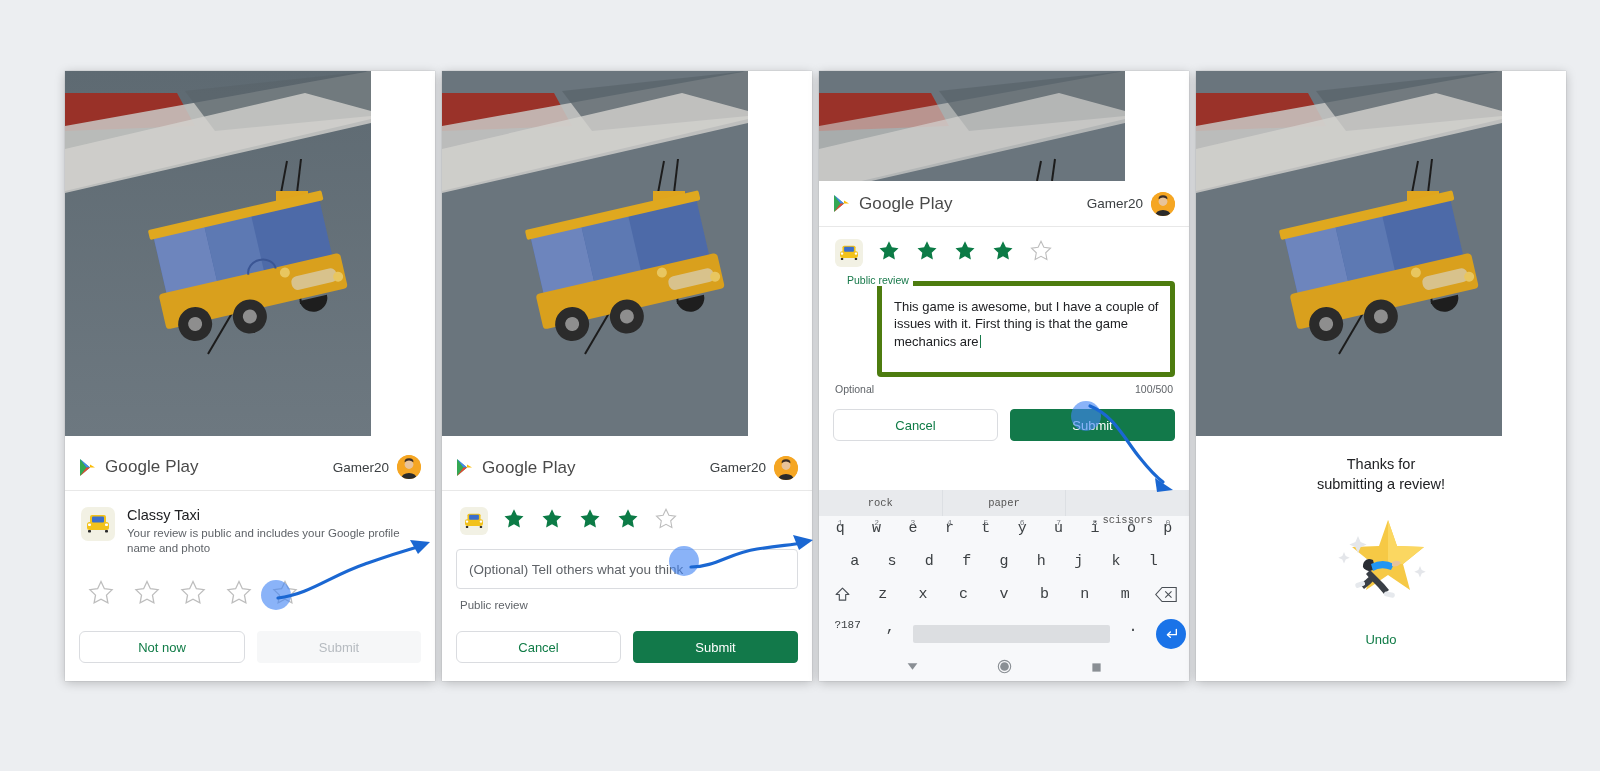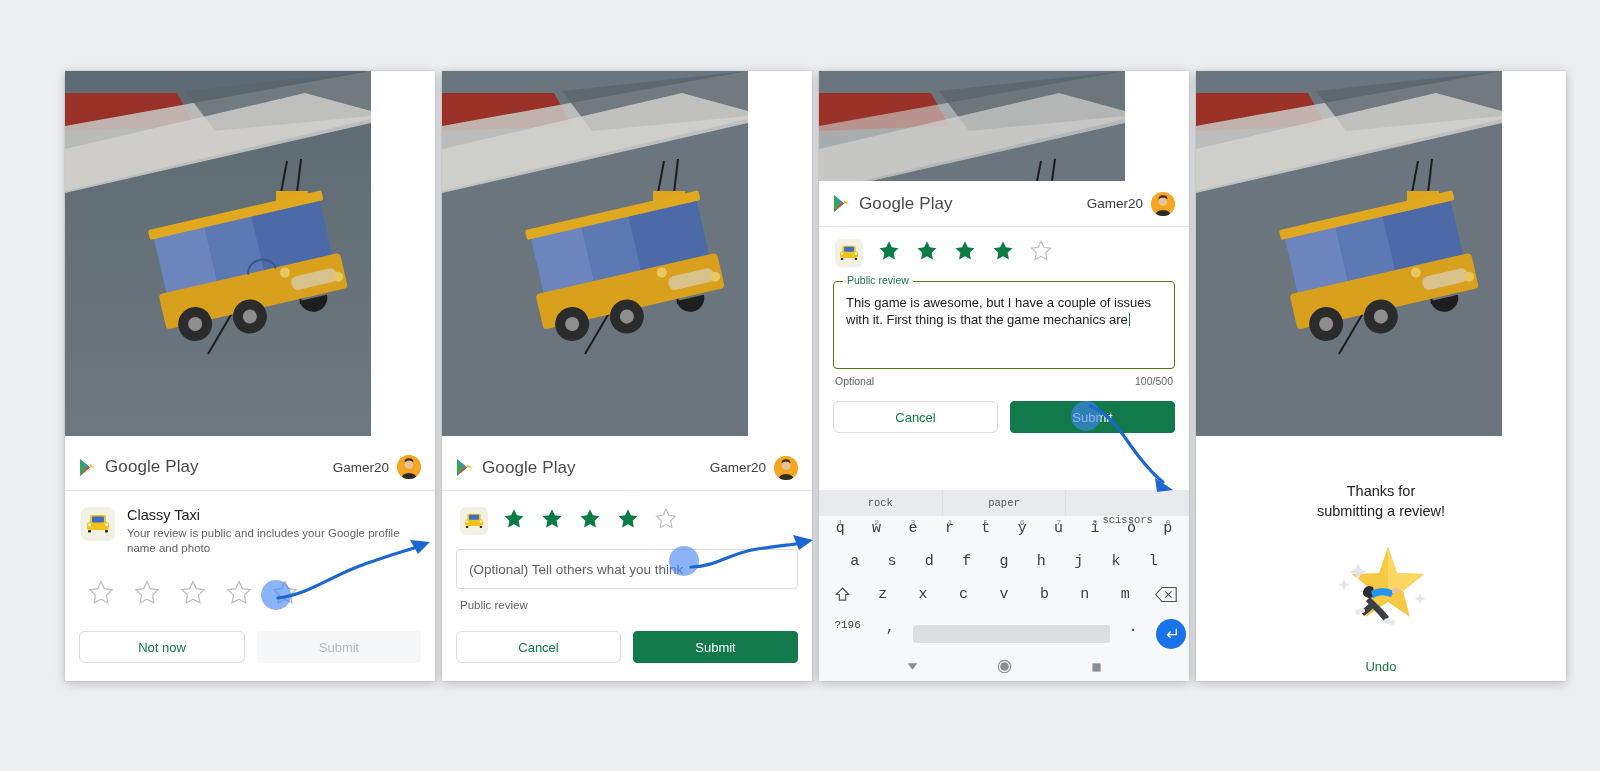--- a/index.html
+++ b/index.html
@@ -98,24 +98,24 @@
     display:flex; align-items:center; padding: 0 12px;
     box-sizing: border-box;
     font-size: 13.5px; color:#5f6368;
   }
   .p2-help { margin: 8px 16px 0 18px; font-size: 11.5px; color:#5f6368; }
 
   
   .p3-stars { display:flex; align-items:center; gap: 14px; padding: 12px 14px 0 16px; }
   .ta-wrap { position: relative; margin: 14px 14px 0 14px; }
   .ta-box {
-    border: 1px solid #4d7c0f; border-radius: 4px;
+    border: 5px solid #4d7c0f; border-radius: 4px;
     padding: 12px 10px 12px 12px;
     min-height: 62px;
-    font-size: 13px; color:#202124; line-height: 1.34;
+    font-size: 13px; color:#202124; line-height: 1.34; margin-left: 44px;
   }
   .ta-legend {
     position:absolute; top:-7px; left: 10px;
     background:#fff; padding: 0 4px;
     font-size: 10.5px; color:#17794a;
   }
   .ta-caret {
     display:inline-block; width:1px; height:13px;
     background:#17794a; vertical-align:-2px; margin-left:1px;
   }
@@ -158,21 +158,21 @@
   .enter-key {
     width: 30px; height: 30px; border-radius:50%; background:#1a73e8;
     display:flex; align-items:center; justify-content:center; flex:none;
     margin-left: 6px;
   }
   .kb-nav { height: 26px; display:flex; align-items:center; justify-content:space-around; padding: 0 48px; }
 
   
   .thanks {
     text-align:center; font-size: 14.5px; color:#202124; line-height:1.35;
-    padding-top: 46px;
+    padding-top: 19px;
   }
   .star-art { display:flex; justify-content:center; padding-top: 14px; }
   .undo { text-align:center; font-size: 13px; color:#0f7b46; padding-top: 24px; cursor:pointer; }
 
   
   .touch {
     position:absolute; width: 30px; height:30px; border-radius:50%;
     background: rgba(66,133,244,.62);
   }
   .arrow { position:absolute; pointer-events:none; }
@@ -590,21 +590,21 @@
             <span class="key">n</span>
             <span class="key">m</span>
             <span class="key">
               <svg width="22" height="17" viewBox="0 0 28 20" aria-hidden="true">
                 <path d="M9 1 H27 V19 H9 L1 10 Z" fill="none" stroke="#4a4f55" stroke-width="1.4"></path>
                 <path d="M13 6 L21 14 M21 6 L13 14" stroke="#4a4f55" stroke-width="1.4"></path>
               </svg>
             </span>
           </div>
           <div class="kb-row r4">
-            <span class="key small" style="flex:1.2;">?196</span>
+            <span class="key small" style="flex:1.2;">?187</span>
             <span class="key" style="flex:.8;">,</span>
             <span class="spacebar"></span>
             <span class="key" style="flex:.8;">.</span>
             <span class="enter-key">
               <svg width="16" height="16" viewBox="0 0 24 24" aria-hidden="true">
                 <path d="M20 5 V13 H7" fill="none" stroke="#fff" stroke-width="2" stroke-linecap="round"></path>
                 <path d="M11 9 L6.5 13 L11 17" fill="none" stroke="#fff" stroke-width="2" stroke-linecap="round" stroke-linejoin="round"></path>
               </svg>
             </span>
           </div>

